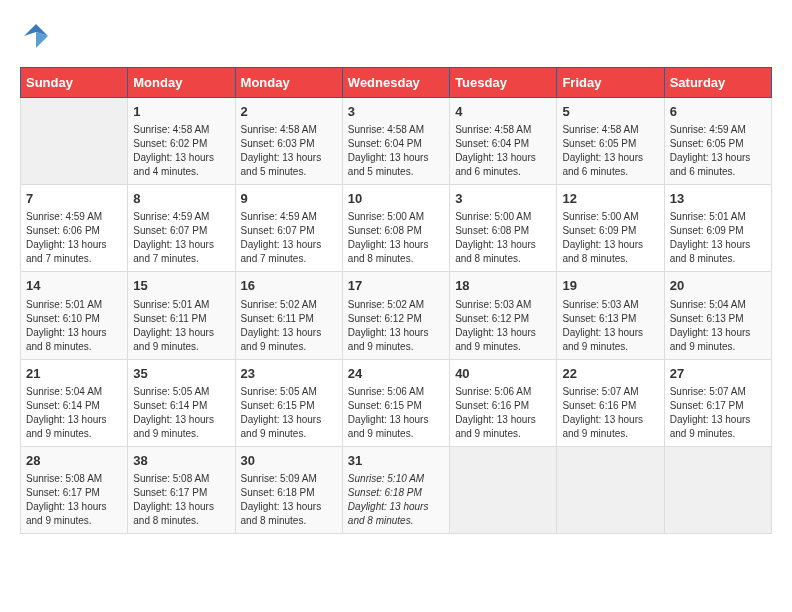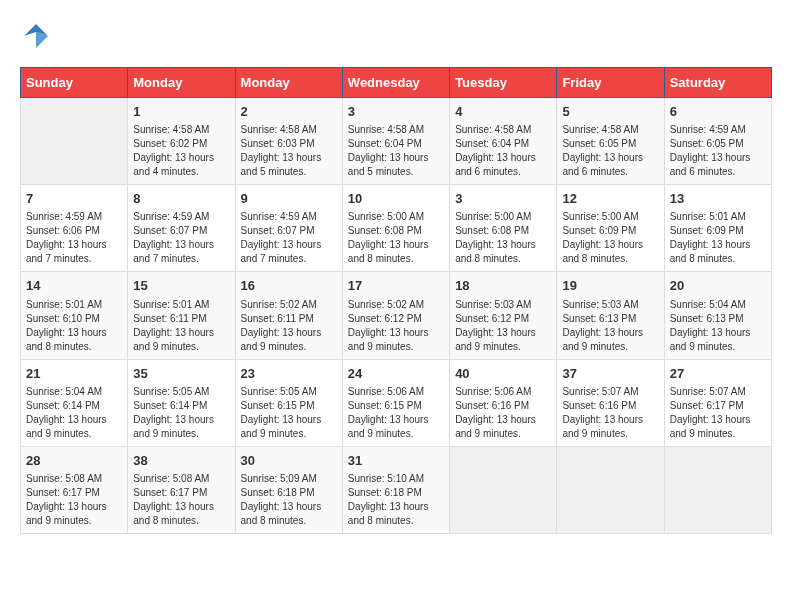--- a/index.html
+++ b/index.html
@@ -299,21 +299,21 @@
 and 9 minutes.</div>
         </td>
         <td>
           <div class="day-number">40</div>
           <div class="day-info" style="white-space: pre-line;">Sunrise: 5:06 AM
 Sunset: 6:16 PM
 Daylight: 13 hours
 and 9 minutes.</div>
         </td>
         <td>
-          <div class="day-number">37</div>
+          <div class="day-number">22</div>
           <div class="day-info" style="white-space: pre-line;">Sunrise: 5:07 AM
 Sunset: 6:16 PM
 Daylight: 13 hours
 and 9 minutes.</div>
         </td>
         <td>
           <div class="day-number">27</div>
           <div class="day-info" style="white-space: pre-line;">Sunrise: 5:07 AM
 Sunset: 6:17 PM
 Daylight: 13 hours
@@ -337,21 +337,21 @@
         </td>
         <td>
           <div class="day-number">30</div>
           <div class="day-info" style="white-space: pre-line;">Sunrise: 5:09 AM
 Sunset: 6:18 PM
 Daylight: 13 hours
 and 8 minutes.</div>
         </td>
         <td>
           <div class="day-number">31</div>
-          <div class="day-info" style="white-space: pre-line;">Sunrise: 5:10 AM
+          <div class="day-info" style="white-space: pre-line; font-style: italic;">Sunrise: 5:10 AM
 Sunset: 6:18 PM
 Daylight: 13 hours
 and 8 minutes.</div>
         </td>
         <td class="empty-cell"></td>
         <td class="empty-cell"></td>
         <td class="empty-cell"></td>
       </tr>
     </tbody>
 </table>

